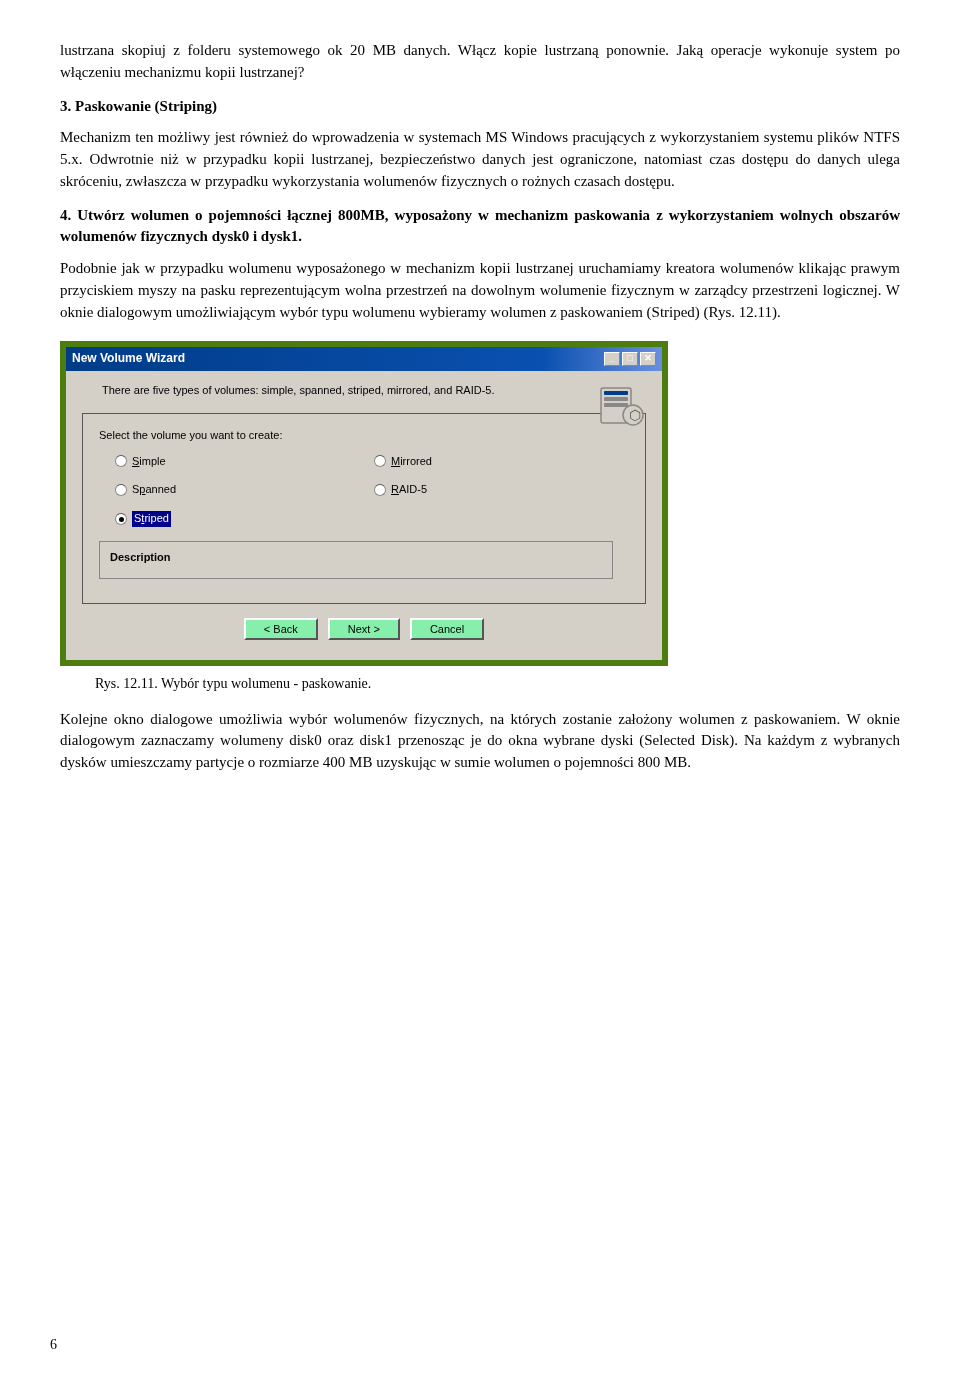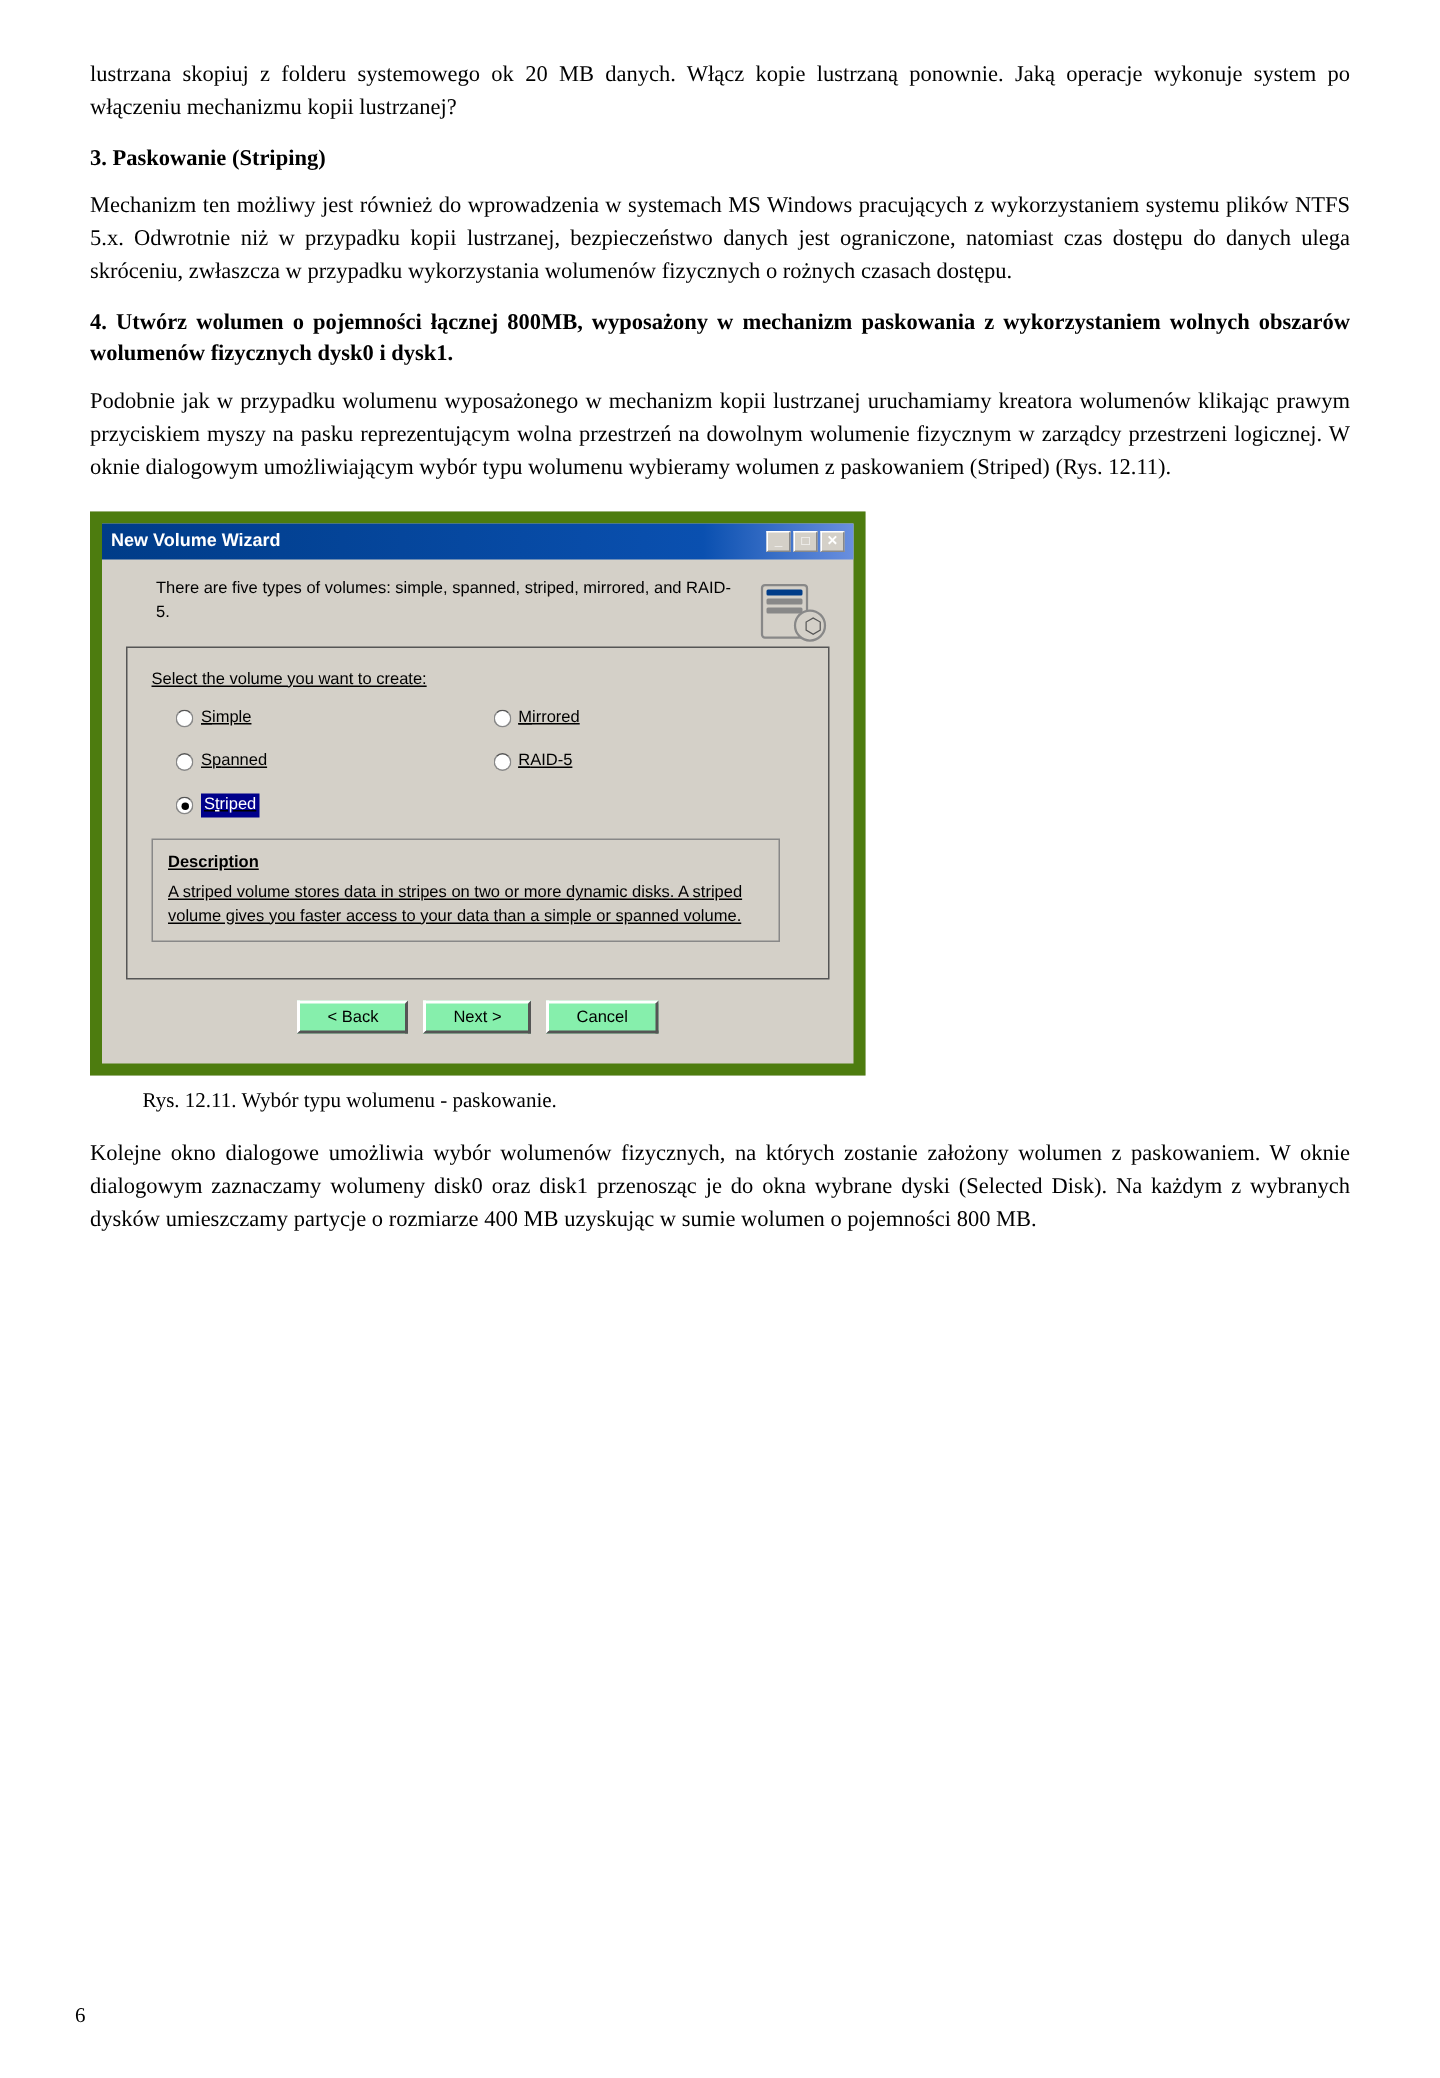--- a/index.html
+++ b/index.html
@@ -18,23 +18,23 @@
     .section-heading {
       margin-bottom: 10px;
       text-align: justify;
     }
     .dialog-wrapper {
       margin: 18px auto 8px auto;
       display: flex;
       justify-content: flex-start;
     }
     .dialog-box {
-      border: 8px solid #4d7c0f;
+      border: 6px solid #4d7c0f;
       background: #d4d0c8;
-      width: 517px;
+      width: 608px;
       font-family: Arial, Helvetica, sans-serif;
       font-size: 11px;
     }
     .dialog-titlebar {
       background: linear-gradient(to right, #003c88, #0a50b0 80%, #6a8fdf);
       color: #fff;
       padding: 3px 6px;
       display: flex;
       align-items: center;
       justify-content: space-between;
@@ -158,21 +158,20 @@
     .page-number {
       position: fixed;
       bottom: 30px;
       left: 50px;
       font-size: 14px;
     }
     .inner-border {
       border: 1px solid #555;
       margin: 6px 0 14px 0;
       padding: 14px 32px 10px 16px;
-      text-decoration: underline;
     }
   </style>
 </head>
 <body>
 
 <div class="text-block">
   <span>lustrzana skopiuj z folderu systemowego ok 20 MB danych. Włącz kopie lustrzaną ponownie. Jaką operacje wykonuje system po włączeniu mechanizmu kopii lustrzanej?</span>
 </div>
 
 <div class="section-heading">
@@ -247,23 +246,20 @@
               <div class="radio-dot"></div>
             </div>
             <span style="background:#00008b; color:#fff; padding:0 2px;">S<span class="radio-label-underline" style="color:#fff;">t</span>riped</span>
           </div>
         </div>
 
         <div class="description-group">
           <div class="description-group-title">
             <span>Description</span>
           </div>
-          <div class="description-group-text">
-            <span>A striped volume stores data in stripes on two or more dynamic disks. A striped volume gives you faster access to your data than a simple or spanned volume.</span>
-          </div>
         </div>
       </div>
 
       <div class="dialog-buttons">
         <button class="win-btn">&lt; Back</button>
         <button class="win-btn">Next &gt;</button>
         <button class="win-btn">Cancel</button>
       </div>
     </div>
   </div>

